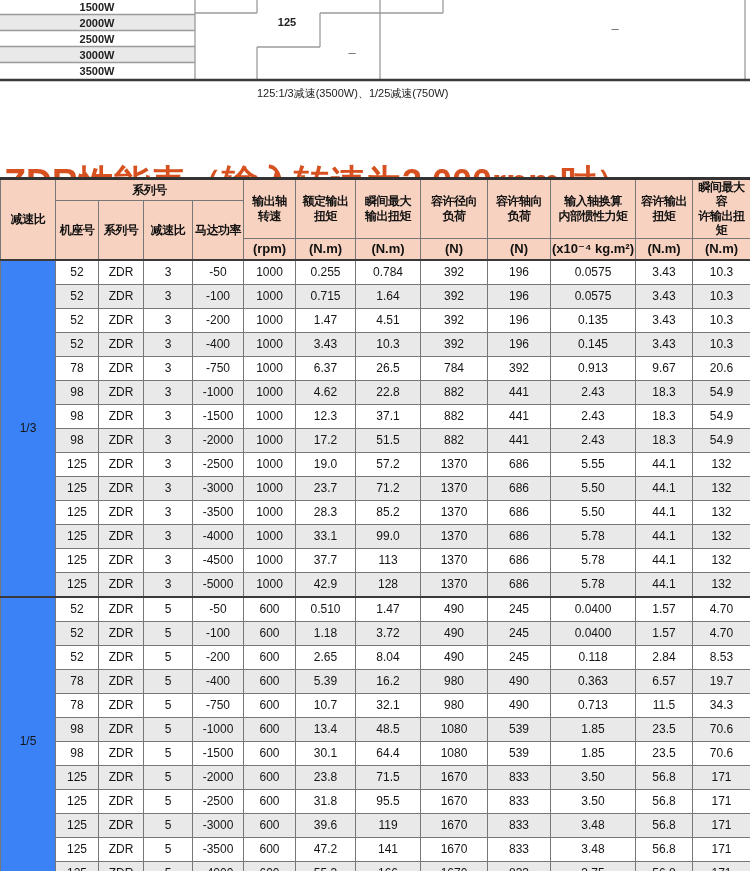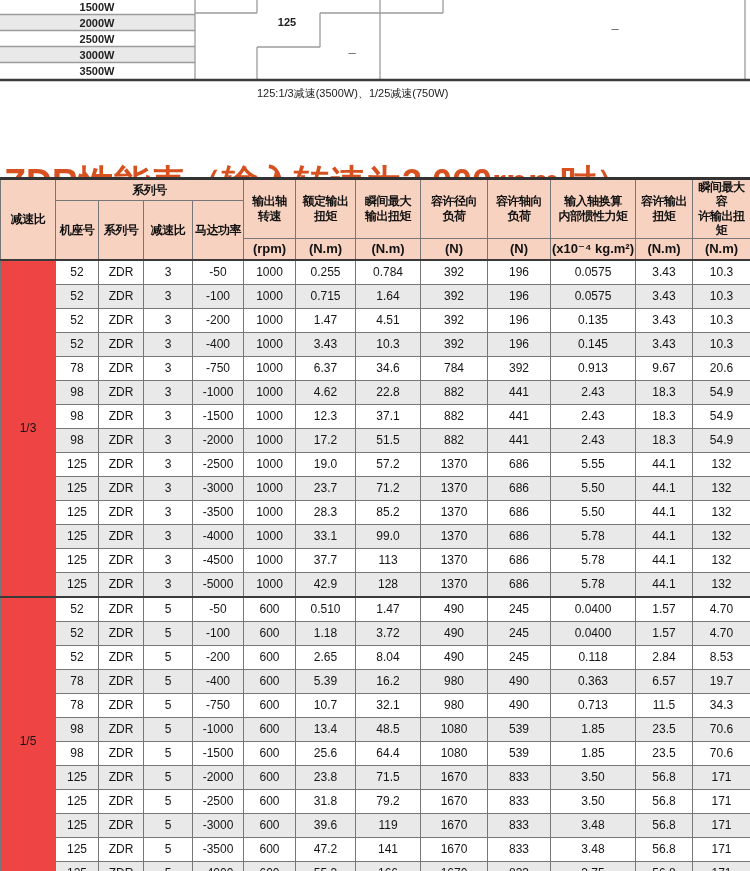--- a/index.html
+++ b/index.html
@@ -44,21 +44,21 @@
   thead tr.r2 th{height:25px;}
   thead tr.r3 th{height:20px;font-size:13px;letter-spacing:0;}
   thead tr.r3 th{border-bottom:2px solid #3a3a3a;}
   tbody td{
     font-size:12px;height:23px;color:#151515;
     border-left:1px solid #8c8c8c;border-right:1px solid #8c8c8c;
     border-top:1px solid #b7b7b7;border-bottom:1px solid #b7b7b7;
   }
   tbody tr:nth-child(even){background:var(--stripe);}
   tbody tr.group-start td{border-top:2px solid #3a3a3a;}
-  td.ratio-cell{background:#ef4444;border-left:none;}
+  td.ratio-cell{background:#3b82f6;border-left:none;}
 </style>
 </head>
 <body>
 
 <svg class="top-chart" viewBox="0 0 750 82" width="750" height="82">
   <g>
     <rect x="0" y="14.5" width="195" height="16" fill="#e9e9e9"></rect>
     <rect x="0" y="46.5" width="195" height="16" fill="#e9e9e9"></rect>
   </g>
   <g stroke="#9b9b9b" stroke-width="1.3" fill="none">
@@ -207,21 +207,21 @@
           <td>3.43</td>
           <td>10.3</td>
         </tr>
         <tr>
           <td>78</td>
           <td>ZDR</td>
           <td>3</td>
           <td>-750</td>
           <td>1000</td>
           <td>6.37</td>
-          <td>34.6</td>
+          <td>26.5</td>
           <td>784</td>
           <td>392</td>
           <td>0.913</td>
           <td>9.67</td>
           <td>20.6</td>
         </tr>
         <tr>
           <td>98</td>
           <td>ZDR</td>
           <td>3</td>
@@ -431,21 +431,21 @@
           <td>1.85</td>
           <td>23.5</td>
           <td>70.6</td>
         </tr>
         <tr>
           <td>98</td>
           <td>ZDR</td>
           <td>5</td>
           <td>-1500</td>
           <td>600</td>
-          <td>25.6</td>
+          <td>30.1</td>
           <td>64.4</td>
           <td>1080</td>
           <td>539</td>
           <td>1.85</td>
           <td>23.5</td>
           <td>70.6</td>
         </tr>
         <tr>
           <td>125</td>
           <td>ZDR</td>
@@ -460,21 +460,21 @@
           <td>56.8</td>
           <td>171</td>
         </tr>
         <tr>
           <td>125</td>
           <td>ZDR</td>
           <td>5</td>
           <td>-2500</td>
           <td>600</td>
           <td>31.8</td>
-          <td>79.2</td>
+          <td>95.5</td>
           <td>1670</td>
           <td>833</td>
           <td>3.50</td>
           <td>56.8</td>
           <td>171</td>
         </tr>
         <tr>
           <td>125</td>
           <td>ZDR</td>
           <td>5</td>

